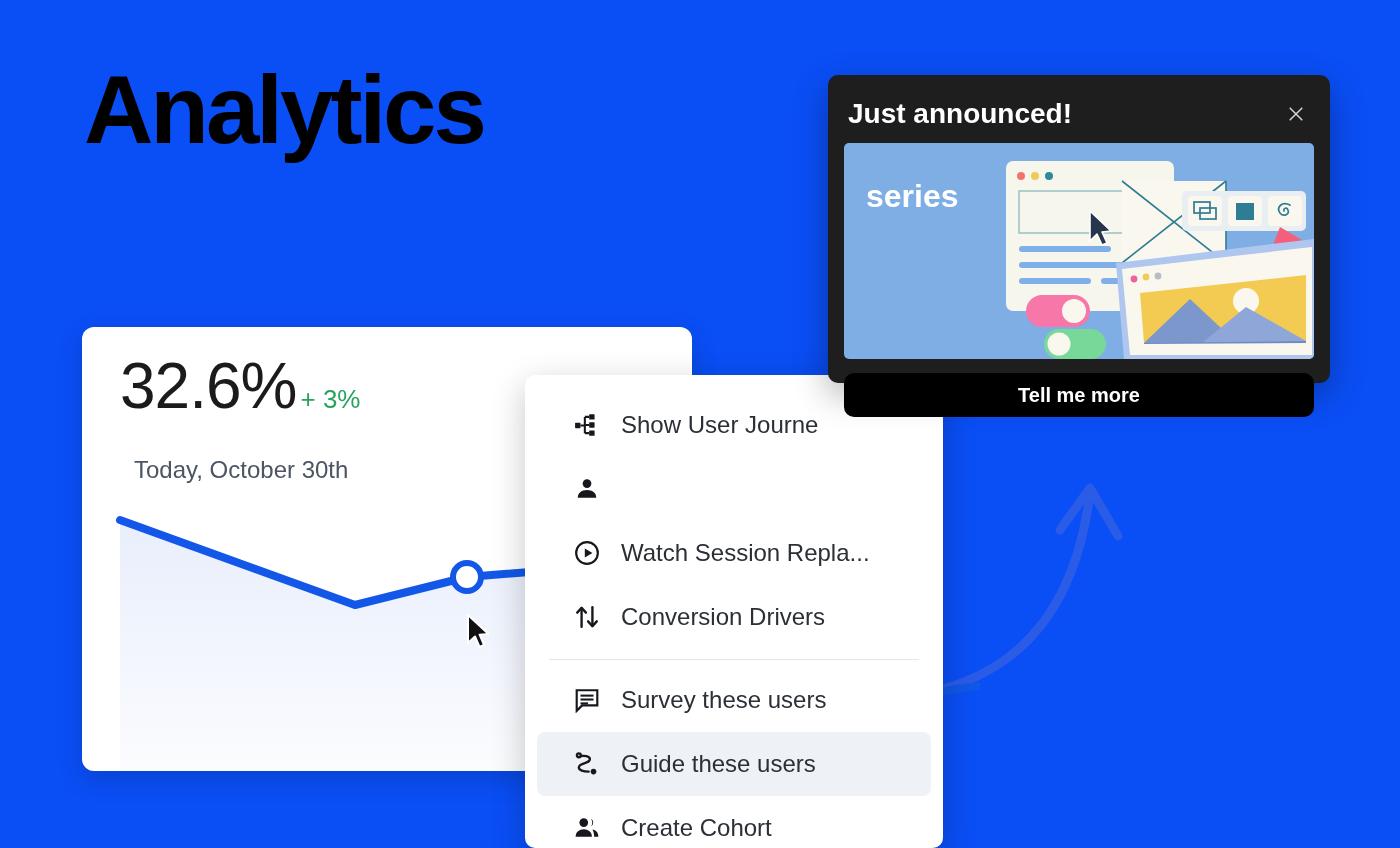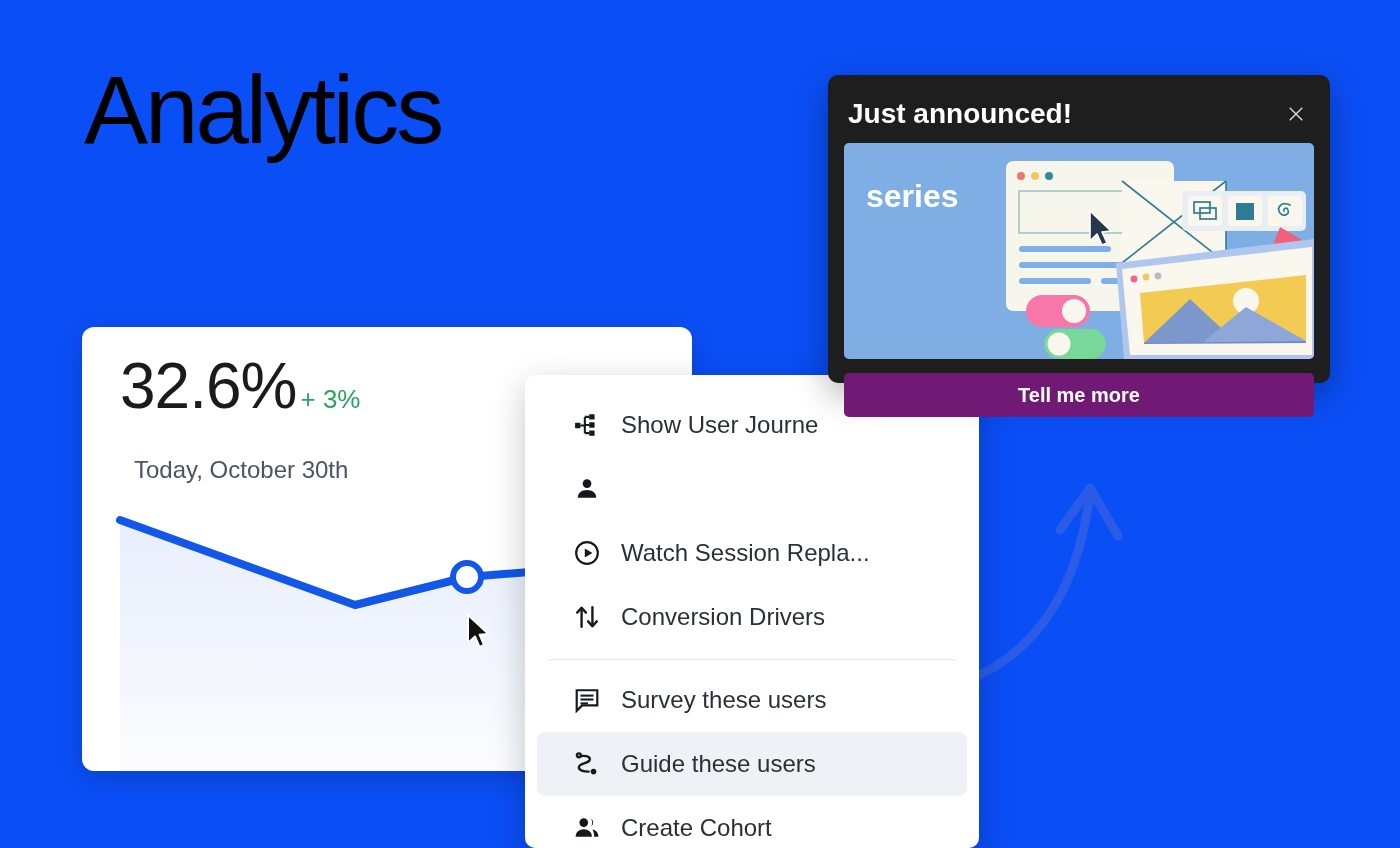--- a/index.html
+++ b/index.html
@@ -10,21 +10,21 @@
     position: relative;
     overflow: hidden;
   }
 
   
   .page-title {
     position: absolute;
     left: 84px;
     top: 62px;
     font-size: 96px;
-    font-weight: normal;
+    font-weight: bold;
     color: #000000;
     letter-spacing: -3px;
     line-height: 1;
   }
 
   
   .analytics-card {
     position: absolute;
     left: 82px;
     top: 327px;
@@ -96,21 +96,21 @@
     width: 120px;
     height: 40px;
     pointer-events: none;
   }
 
   
   .context-menu {
     position: absolute;
     left: 525px;
     top: 375px;
-    width: 454px;
+    width: 418px;
     background: #ffffff;
     border-radius: 10px;
     box-shadow: 0 10px 34px rgba(0,0,0,0.22);
     padding-top: 18px;
     padding-bottom: 20px;
     overflow: hidden;
     height: 473px;
   }
   .menu-item {
     display: flex;
@@ -188,23 +188,23 @@
     z-index: 3;
   }
   .ann-illustration {
     position: absolute;
     right: 0; top: 0;
     width: 320px; height: 216px;
   }
   .ann-btn {
     margin-top: 14px;
     height: 44px;
-    background: #701a75;
+    background: #000000;
     border: none;
-    border-radius: 5px;
+    border-radius: 10px;
     width: 100%;
     color: #ffffff;
     font-size: 20px;
     font-weight: bold;
     font-family: "Liberation Sans", sans-serif;
     cursor: pointer;
   }
 </style>
 </head>
 <body>

